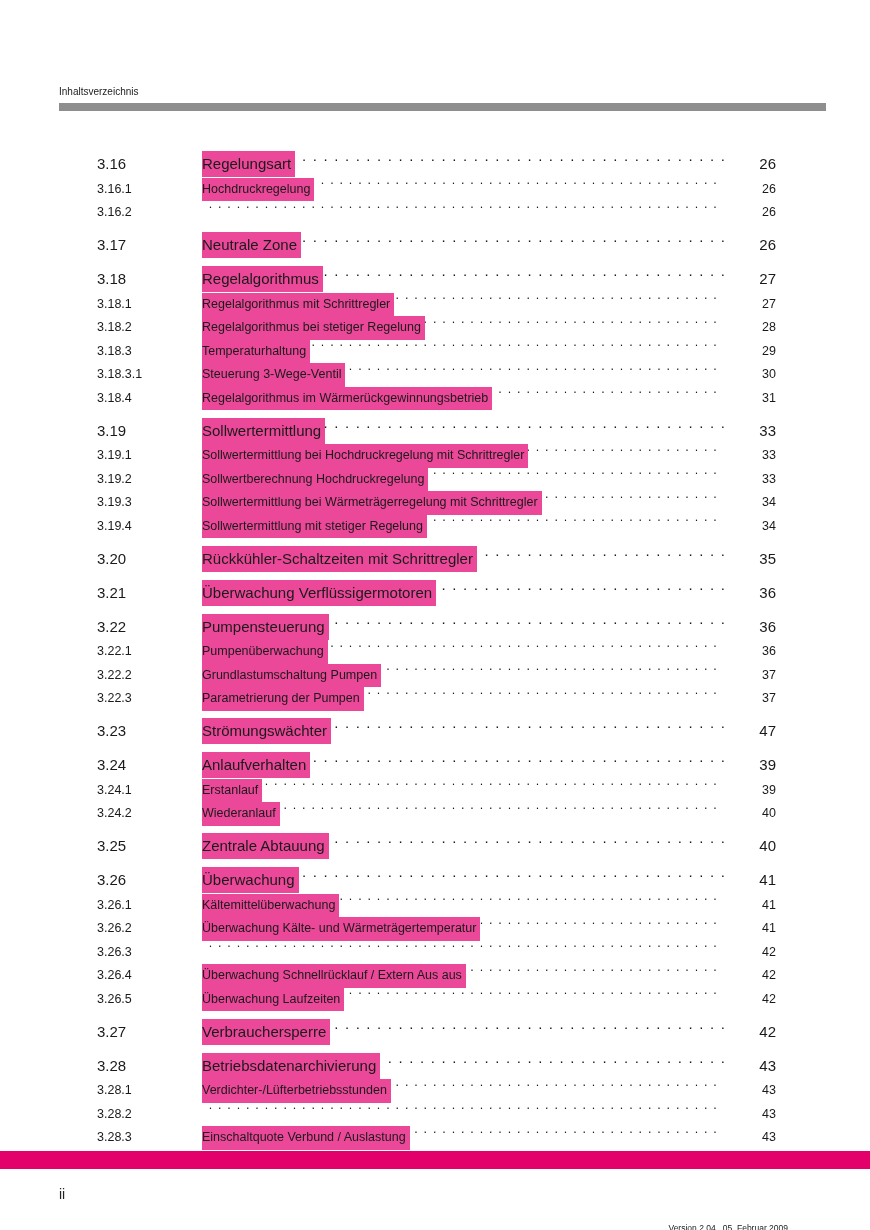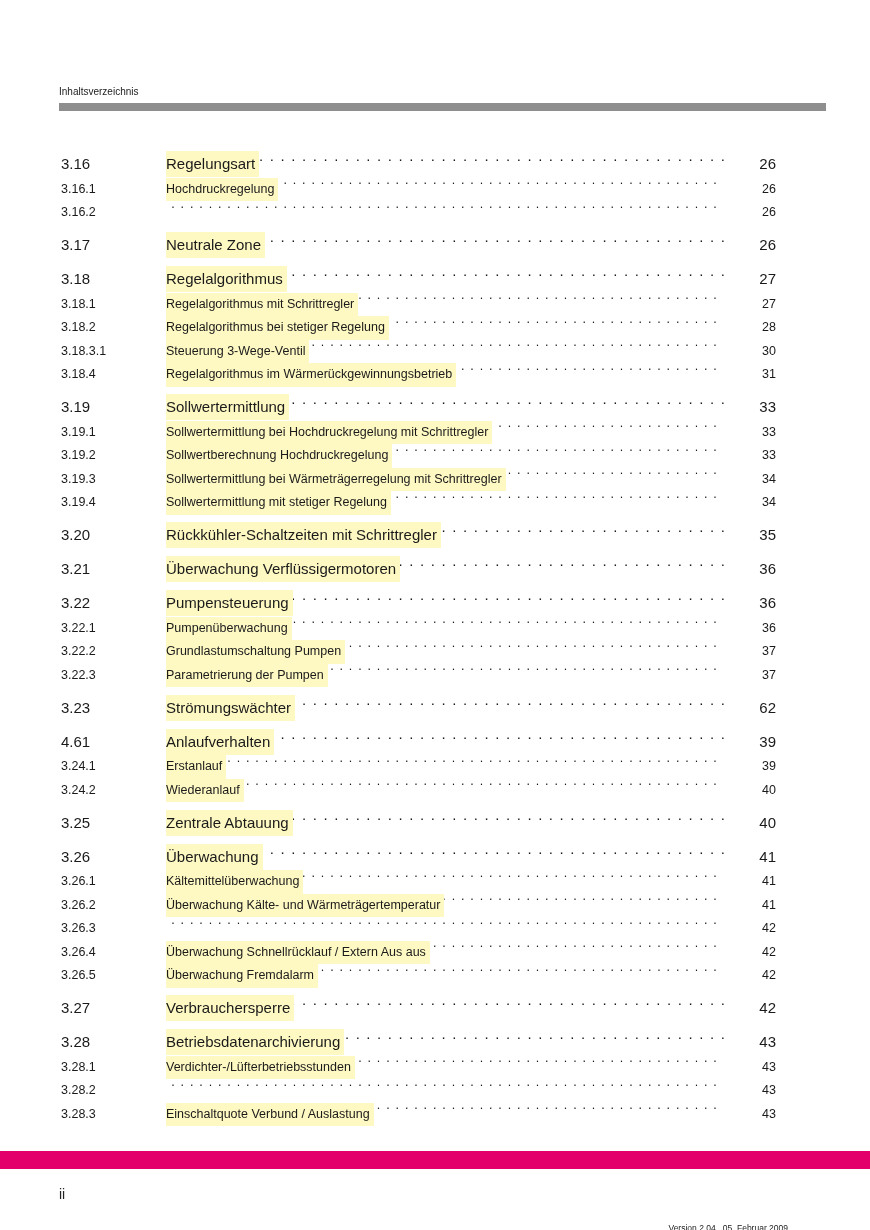--- a/index.html
+++ b/index.html
@@ -1,26 +1,26 @@
 <!DOCTYPE html>
 <html><head>
 <meta charset="utf-8">
 <style>
   html, body { margin:0; padding:0; background:#ffffff; }
   body { width:870px; height:1230px; position:relative; overflow:hidden;
          font-family:"Liberation Sans", sans-serif; color:#1a1a1a; }
   .header-title { position:absolute; left:59px; top:86px; font-size:10px; color:#222; }
   .header-bar { position:absolute; left:59px; top:103px; width:767px; height:8px; background:#8e8e8e; }
   .toc { position:absolute; left:61px; top:143px; width:715px; }
-  .row { position:relative; display:flex; align-items:baseline; white-space:nowrap; }
+  .row { position:relative; display:flex; align-items:baseline; white-space:nowrap;margin-left:36px; }
   .row.main { font-size:15px; height:26px; line-height:26px; }
   .row.main.gap { margin-top:8px; }
   .row.sub { font-size:12.5px; height:23.5px; line-height:23.5px; }
   .num { width:105px; flex:none; }
-  .title { flex:none; padding-right:4px; background:#fef9c3; position:relative; z-index:1; }
+  .title { flex:none; padding-right:4px; background:#ec4899; position:relative; z-index:1; }
   .dots { flex:1; overflow:hidden; position:relative; height:100%; }
   .dots::after { content:". . . . . . . . . . . . . . . . . . . . . . . . . . . . . . . . . . . . . . . . . . . . . . . . . . . . . . . . . . . . . . . . . . . . . . . . . . . . . . . . . . . . . . . . . . . . . . . . . . . . . . . . . . . . . . ."; position:absolute; right:0; top:0; letter-spacing:1.2px; }
   .row.main .dots { margin-right:24px; }
   .row.sub .dots { margin-right:32px; }
   .page { width:26px; text-align:right; flex:none; }
   .row.sub .page { width:26px; }
   .footer-bar { position:absolute; left:0; top:1151px; width:870px; height:18px; background:#e3006b; }
   .footer-page { position:absolute; left:59px; top:1186px; font-size:14px; color:#222; }
   .footer-version { position:absolute; right:82px; top:1184px; font-size:8.5px; color:#222;margin-top:39px; }
 </style>
@@ -66,20 +66,26 @@
       <span class="dots"></span>
       <span class="page">27</span>
     </div>
     <div class="row sub">
       <span class="num">3.18.2</span>
       <span class="title">Regelalgorithmus bei stetiger Regelung</span>
       <span class="dots"></span>
       <span class="page">28</span>
     </div>
     <div class="row sub">
+      <span class="num">3.18.3</span>
+      <span class="title">Temperaturhaltung</span>
+      <span class="dots"></span>
+      <span class="page">29</span>
+    </div>
+    <div class="row sub">
       <span class="num">3.18.3.1</span>
       <span class="title">Steuerung 3-Wege-Ventil</span>
       <span class="dots"></span>
       <span class="page">30</span>
     </div>
     <div class="row sub">
       <span class="num">3.18.4</span>
       <span class="title">Regelalgorithmus im Wärmerückgewinnungsbetrieb</span>
       <span class="dots"></span>
       <span class="page">31</span>
@@ -147,24 +153,24 @@
     <div class="row sub">
       <span class="num">3.22.3</span>
       <span class="title">Parametrierung der Pumpen</span>
       <span class="dots"></span>
       <span class="page">37</span>
     </div>
     <div class="row main gap">
       <span class="num">3.23</span>
       <span class="title">Strömungswächter</span>
       <span class="dots"></span>
-      <span class="page">62</span>
-    </div>
-    <div class="row main gap">
-      <span class="num">4.61</span>
+      <span class="page">47</span>
+    </div>
+    <div class="row main gap">
+      <span class="num">3.24</span>
       <span class="title">Anlaufverhalten</span>
       <span class="dots"></span>
       <span class="page">39</span>
     </div>
     <div class="row sub">
       <span class="num">3.24.1</span>
       <span class="title">Erstanlauf</span>
       <span class="dots"></span>
       <span class="page">39</span>
     </div>
@@ -204,21 +210,21 @@
       <span class="page">42</span>
     </div>
     <div class="row sub">
       <span class="num">3.26.4</span>
       <span class="title">Überwachung Schnellrücklauf / Extern Aus aus</span>
       <span class="dots"></span>
       <span class="page">42</span>
     </div>
     <div class="row sub">
       <span class="num">3.26.5</span>
-      <span class="title">Überwachung Fremdalarm</span>
+      <span class="title">Überwachung Laufzeiten</span>
       <span class="dots"></span>
       <span class="page">42</span>
     </div>
     <div class="row main gap">
       <span class="num">3.27</span>
       <span class="title">Verbrauchersperre</span>
       <span class="dots"></span>
       <span class="page">42</span>
     </div>
     <div class="row main gap">

